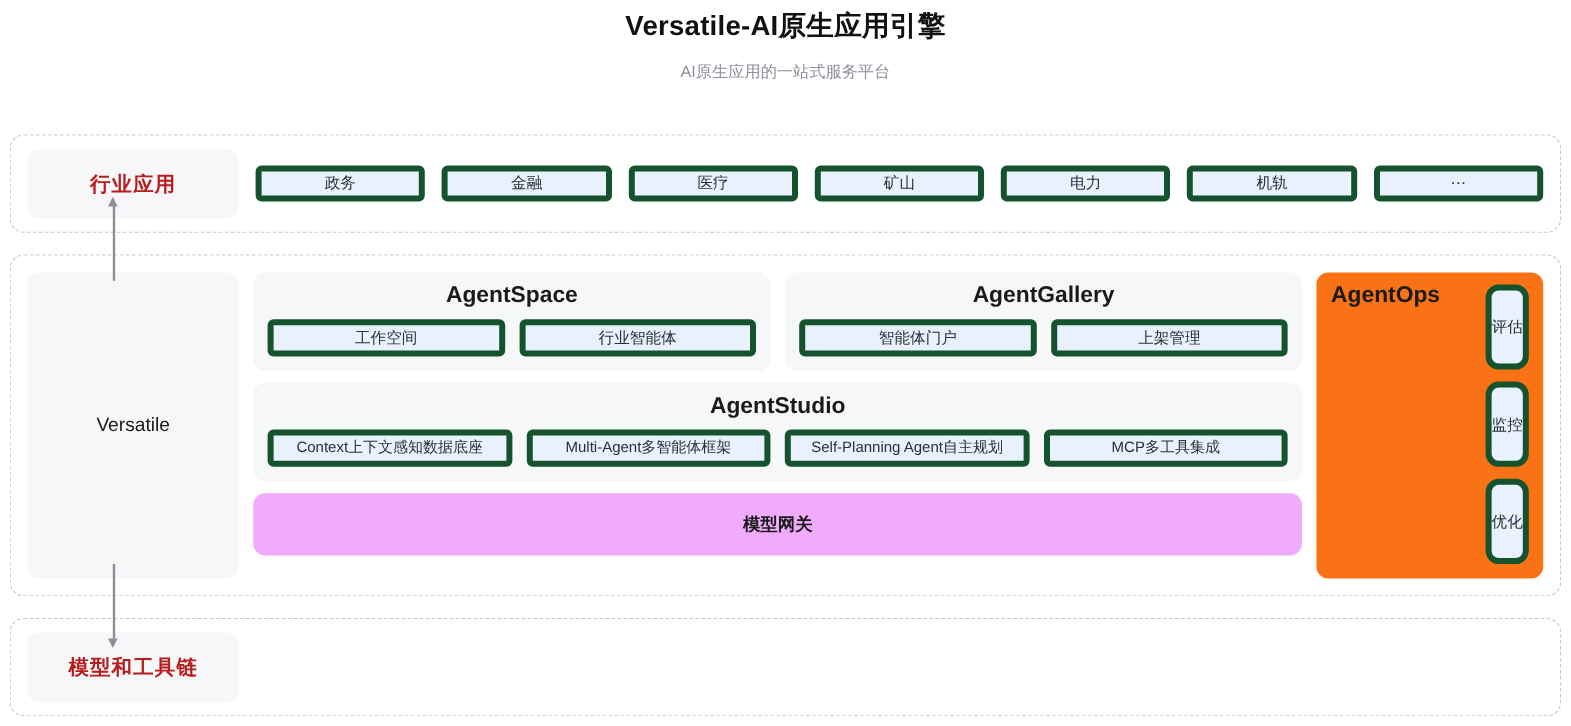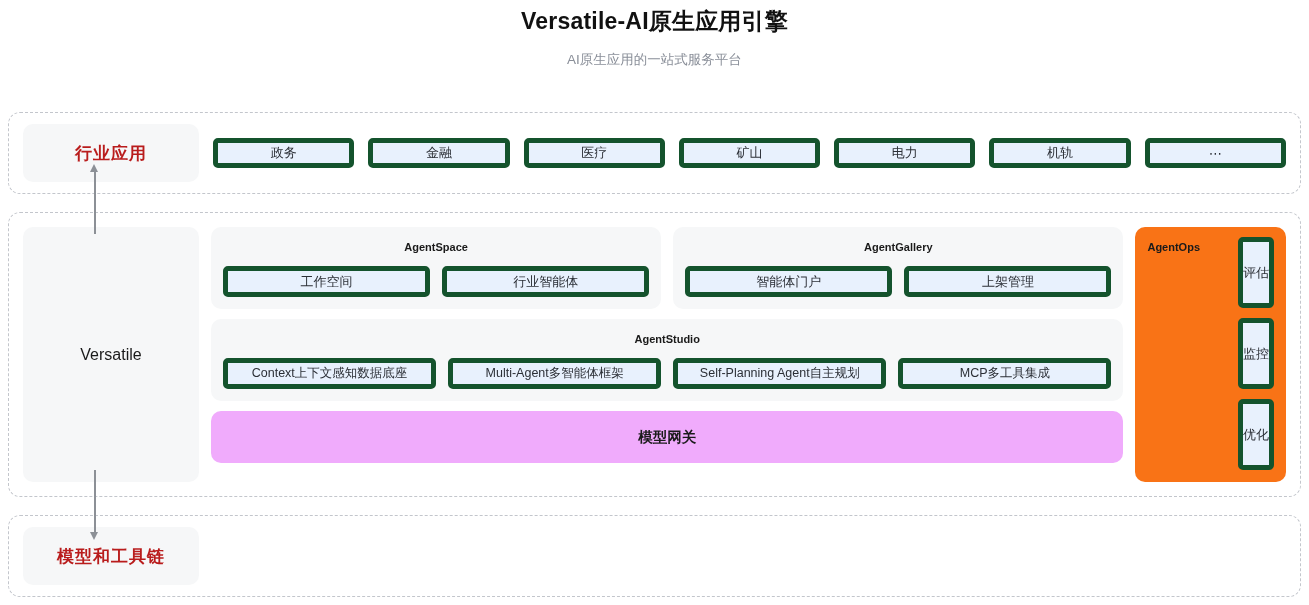--- a/index.html
+++ b/index.html
@@ -142,21 +142,21 @@
   .group-card {
     background: #f6f7f8;
     border-radius: 10px;
     padding: 10px 12px 12px 12px;
     box-sizing: border-box;
     display: flex;
     flex-direction: column;
   }
   .group-title {
     text-align: center;
-    font-size: 11px;
+    font-size: 19px;
     font-weight: bold;
     color: #1a1a1a;
     line-height: 20px;
     margin-bottom: 9px;
   }
   .group-tiles {
     display: flex;
     gap: 12px;
     flex: 1 1 auto;
   }
@@ -190,21 +190,21 @@
     box-sizing: border-box;
     display: flex;
     gap: 38px;
   }
   .ops-tiles {
     display: flex;
     flex-direction: column;
     gap: 10px;
     flex: 1 1 auto;
   }
-  .ops-tiles .tile { flex: 1 1 0; }
+  .ops-tiles .tile { flex: 1 1 0; border-radius: 11px; }
 
   
   .arrow {
     position: absolute;
     left: 90px;
     width: 9px;
   }
   .arrow .shaft {
     position: absolute;
     left: 4px;

